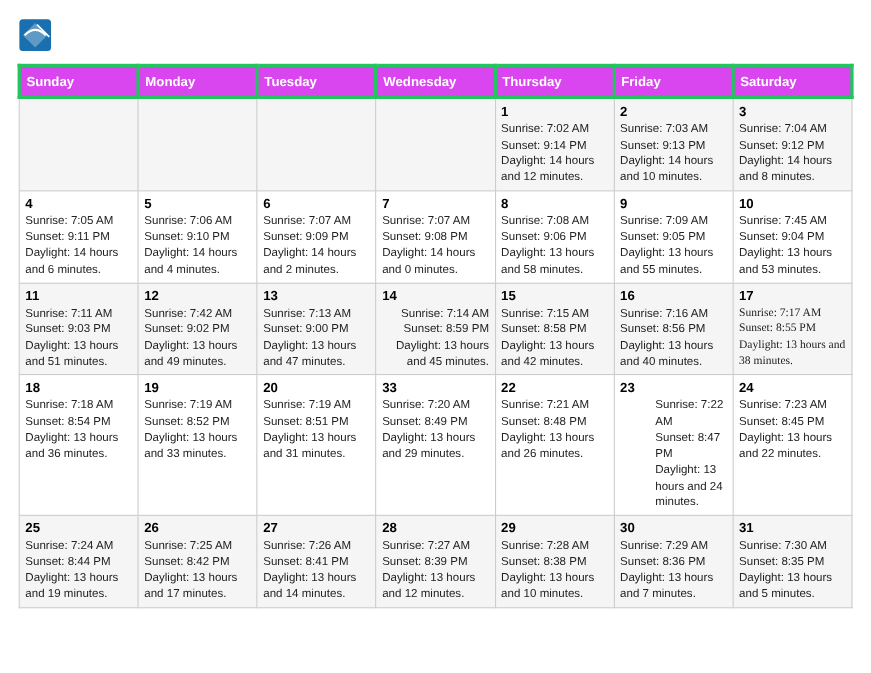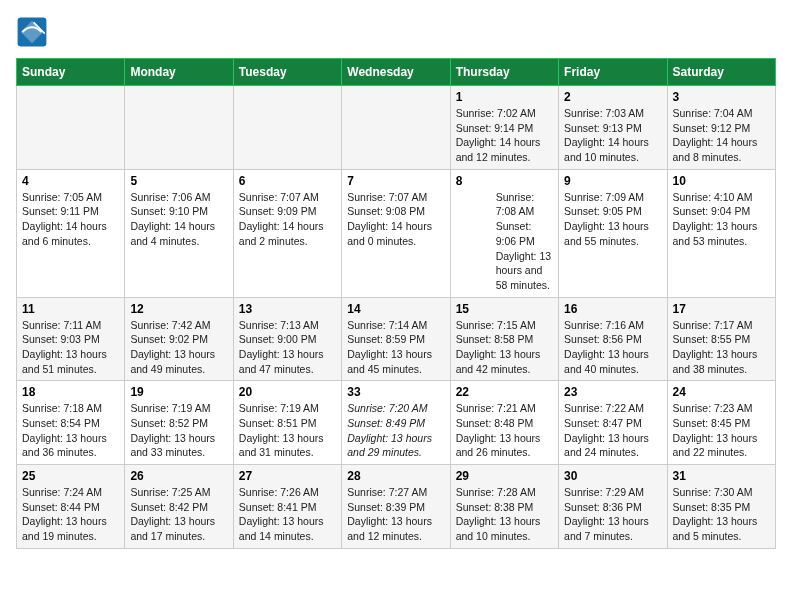--- a/index.html
+++ b/index.html
@@ -45,27 +45,27 @@
     .subtitle {
       font-size: 16px;
       color: #555;
     }
     table {
       width: 100%;
       border-collapse: collapse;
       font-size: 11px;
     }
     thead tr th {
-      background-color: #15803d;
+      background-color: #d946ef;
       color: #fff;
       text-align: left;
       padding: 6px 5px;
       font-size: 12px;
       font-weight: bold;
-      border: 1px solid #22c55e;
+      border: 3px solid #22c55e;
     }
     tbody tr td {
       border: 1px solid #ccc;
       padding: 4px 5px;
       vertical-align: top;
       width: 14.28%;
     }
     tbody tr:nth-child(odd) td {
       background-color: #f5f5f5;
     }
@@ -166,33 +166,33 @@
 Daylight: 14 hours and 2 minutes.</div>
         </td>
         <td>
           <span class="day-number">7</span>
           <div class="day-info" style="white-space: pre-line;">Sunrise: 7:07 AM
 Sunset: 9:08 PM
 Daylight: 14 hours and 0 minutes.</div>
         </td>
         <td>
           <span class="day-number">8</span>
-          <div class="day-info" style="white-space: pre-line; margin-left: 40px;">Sunrise: 7:08 AM
+          <div class="day-info" style="white-space: pre-line;">Sunrise: 7:08 AM
 Sunset: 9:06 PM
 Daylight: 13 hours and 58 minutes.</div>
         </td>
         <td>
           <span class="day-number">9</span>
           <div class="day-info" style="white-space: pre-line;">Sunrise: 7:09 AM
 Sunset: 9:05 PM
 Daylight: 13 hours and 55 minutes.</div>
         </td>
         <td>
           <span class="day-number">10</span>
-          <div class="day-info" style="white-space: pre-line;">Sunrise: 4:10 AM
+          <div class="day-info" style="white-space: pre-line;">Sunrise: 7:45 AM
 Sunset: 9:04 PM
 Daylight: 13 hours and 53 minutes.</div>
         </td>
       </tr>
       <tr>
         <td>
           <span class="day-number">11</span>
           <div class="day-info" style="white-space: pre-line;">Sunrise: 7:11 AM
 Sunset: 9:03 PM
 Daylight: 13 hours and 51 minutes.</div>
@@ -204,39 +204,39 @@
 Daylight: 13 hours and 49 minutes.</div>
         </td>
         <td>
           <span class="day-number">13</span>
           <div class="day-info" style="white-space: pre-line;">Sunrise: 7:13 AM
 Sunset: 9:00 PM
 Daylight: 13 hours and 47 minutes.</div>
         </td>
         <td>
           <span class="day-number">14</span>
-          <div class="day-info" style="white-space: pre-line;">Sunrise: 7:14 AM
+          <div class="day-info" style="white-space: pre-line; text-align: right;">Sunrise: 7:14 AM
 Sunset: 8:59 PM
 Daylight: 13 hours and 45 minutes.</div>
         </td>
         <td>
           <span class="day-number">15</span>
           <div class="day-info" style="white-space: pre-line;">Sunrise: 7:15 AM
 Sunset: 8:58 PM
 Daylight: 13 hours and 42 minutes.</div>
         </td>
         <td>
           <span class="day-number">16</span>
           <div class="day-info" style="white-space: pre-line;">Sunrise: 7:16 AM
 Sunset: 8:56 PM
 Daylight: 13 hours and 40 minutes.</div>
         </td>
         <td>
           <span class="day-number">17</span>
-          <div class="day-info" style="white-space: pre-line;">Sunrise: 7:17 AM
+          <div class="day-info" style="white-space: pre-line; font-family: Liberation Serif, serif;">Sunrise: 7:17 AM
 Sunset: 8:55 PM
 Daylight: 13 hours and 38 minutes.</div>
         </td>
       </tr>
       <tr>
         <td>
           <span class="day-number">18</span>
           <div class="day-info" style="white-space: pre-line;">Sunrise: 7:18 AM
 Sunset: 8:54 PM
 Daylight: 13 hours and 36 minutes.</div>
@@ -248,33 +248,33 @@
 Daylight: 13 hours and 33 minutes.</div>
         </td>
         <td>
           <span class="day-number">20</span>
           <div class="day-info" style="white-space: pre-line;">Sunrise: 7:19 AM
 Sunset: 8:51 PM
 Daylight: 13 hours and 31 minutes.</div>
         </td>
         <td>
           <span class="day-number">33</span>
-          <div class="day-info" style="white-space: pre-line; font-style: italic;">Sunrise: 7:20 AM
+          <div class="day-info" style="white-space: pre-line;">Sunrise: 7:20 AM
 Sunset: 8:49 PM
 Daylight: 13 hours and 29 minutes.</div>
         </td>
         <td>
           <span class="day-number">22</span>
           <div class="day-info" style="white-space: pre-line;">Sunrise: 7:21 AM
 Sunset: 8:48 PM
 Daylight: 13 hours and 26 minutes.</div>
         </td>
         <td>
           <span class="day-number">23</span>
-          <div class="day-info" style="white-space: pre-line;">Sunrise: 7:22 AM
+          <div class="day-info" style="white-space: pre-line; margin-left: 32px;">Sunrise: 7:22 AM
 Sunset: 8:47 PM
 Daylight: 13 hours and 24 minutes.</div>
         </td>
         <td>
           <span class="day-number">24</span>
           <div class="day-info" style="white-space: pre-line;">Sunrise: 7:23 AM
 Sunset: 8:45 PM
 Daylight: 13 hours and 22 minutes.</div>
         </td>
       </tr>

